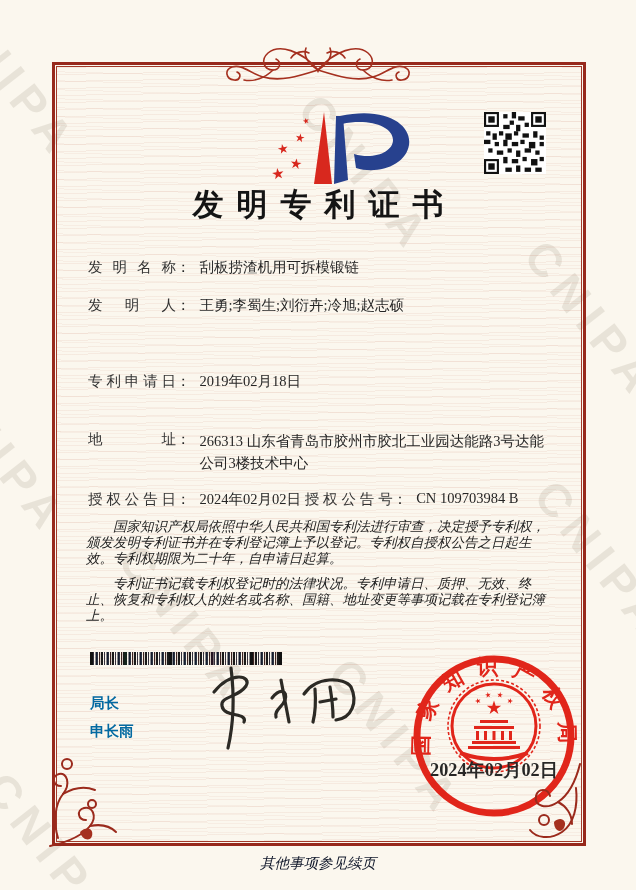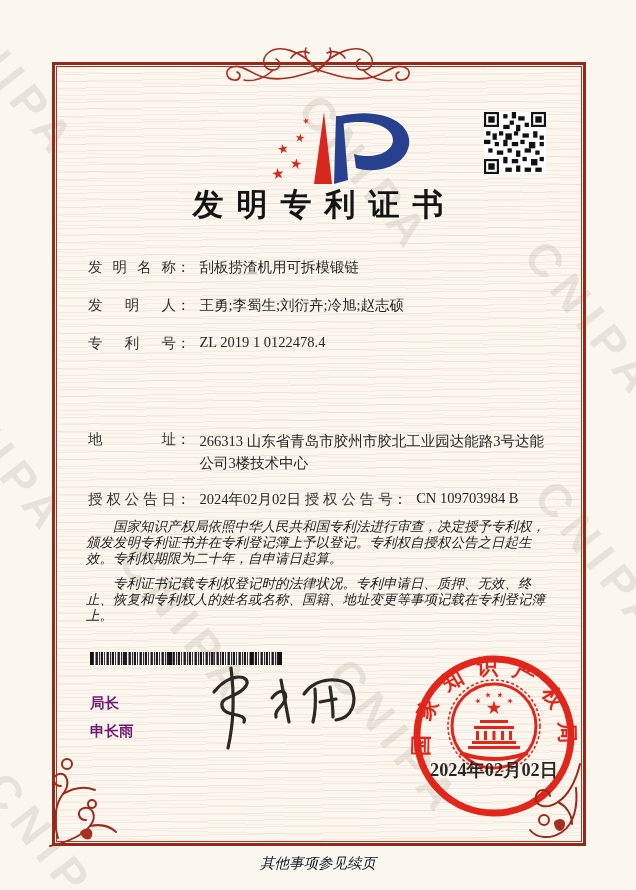--- a/index.html
+++ b/index.html
@@ -56,21 +56,21 @@
   .grant-group2 { display:inline-block; }
 
   .para {
     position:absolute; left:86px; width:466px;
     font-size:13.5px; line-height:16px; font-style:italic;
     text-indent:2em; color:#222;
   }
 
   .signer {
     position:absolute; left:90px;
-    font-family:"Liberation Sans", sans-serif; font-size:14.5px; font-weight:600; color:#701a75;
+    font-family:"Liberation Sans", sans-serif; font-size:14.5px; font-weight:600; color:#0369a1;
   }
 
   .page-info {
     position:absolute; left:0; top:808px; width:636px; text-align:center;
     font-size:12.5px; color:#222;
   }
   .continuation {
     position:absolute; left:0; top:854px; width:636px; text-align:center;
     font-size:14.5px; font-style:italic; color:#0f172a; z-index:3;
   }
@@ -202,22 +202,22 @@
     </svg>
 
     <div class="abs title">发明专利证书</div>
 
     <div class="row" style="top:258px;">
       <span class="flabel">发明名称</span><span class="colon">：</span><span class="fvalue">刮板捞渣机用可拆模锻链</span>
     </div>
     <div class="row" style="top:296px;">
       <span class="flabel">发明人</span><span class="colon">：</span><span class="fvalue">王勇;李蜀生;刘衍卉;冷旭;赵志硕</span>
     </div>
-    <div class="row" style="top:334px;">
-      <span class="flabel">专利号</span><span class="colon">：</span><span class="fvalue">ZL 2019 1 0122478.4</span>
+    <div class="row" style="top:372px;">
+      <span class="flabel">专利申请日</span><span class="colon">：</span><span class="fvalue">2019年02月18日</span>
     </div>
     <div class="row" style="top:430px;">
       <span class="flabel">地址</span><span class="colon">：</span><span class="fvalue wrap">266313 山东省青岛市胶州市胶北工业园达能路3号达能公司3楼技术中心</span>
     </div>
     <div class="row" style="top:490px;">
       <span>
         <span class="flabel">授权公告日</span><span class="colon">：</span><span class="fvalue">2024年02月02日</span>
       </span>
       <span class="grant-group2">
         <span class="flabel">授权公告号</span><span class="colon">：</span><span class="fvalue">CN 109703984 B</span>

